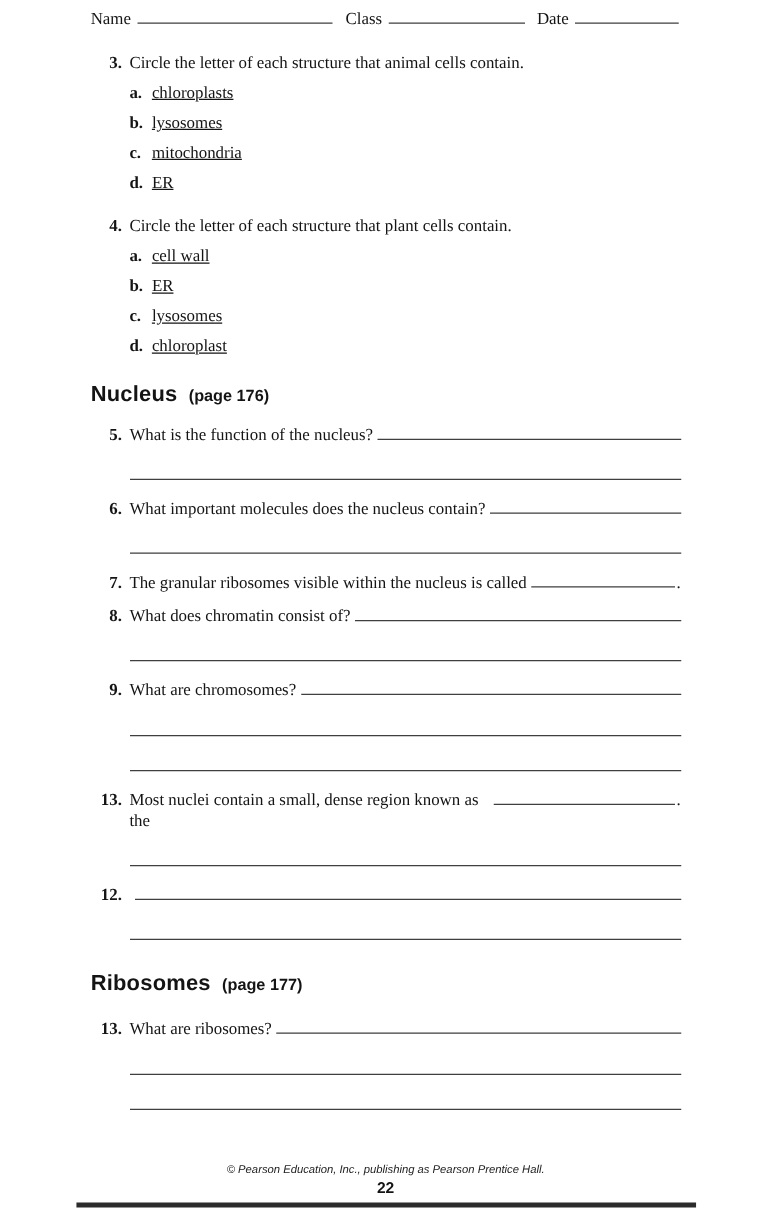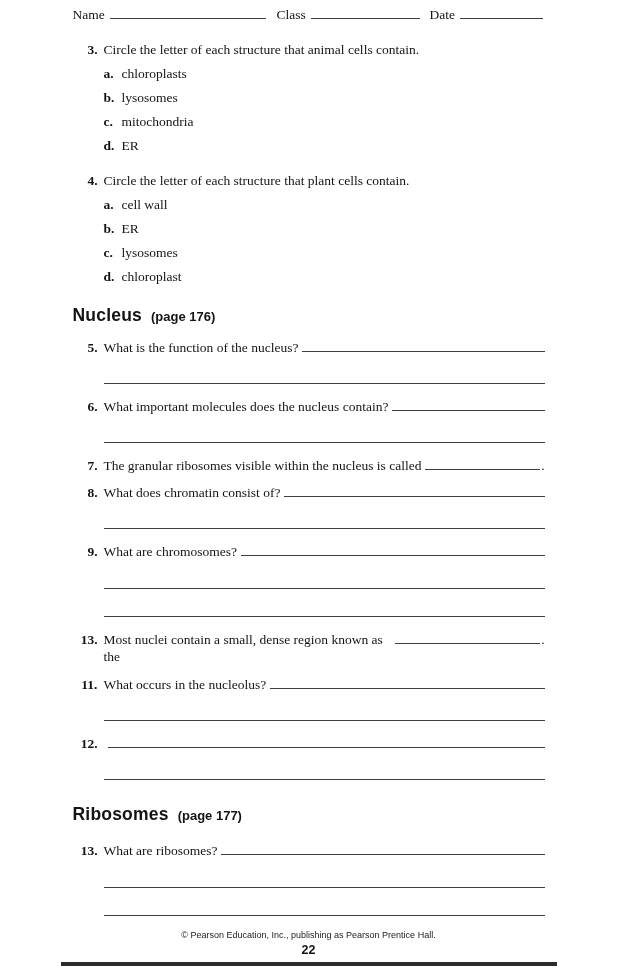--- a/index.html
+++ b/index.html
@@ -50,21 +50,21 @@
     text-align: right;
     font-weight: 700;
     margin-right: 6px;
   }
   .qtext { }
 
   .choices { margin-left: 31px; margin-top: 3px; }
   .choice { display: flex; }
   .choice span { line-height: 24px; }
   .cletter { width: 13px; min-width: 13px; font-weight: 700; }
-  .ctext { margin-left: 5px; }
+  .ctext { margin-left: 5px; text-decoration: underline; }
 
   
   .blank {
     border-bottom: 1px solid #3f3f3f;
     height: 3px;
   }
   .blank.grow { flex: 1 1 auto; margin-left: 4px; }
   .blank.fixed { flex: 0 0 auto; width: 145px; margin-left: 2px; }
   .suffix { margin-left: 1px; }
   .write-line {
@@ -89,20 +89,21 @@
   
   .footer {
     margin-top: auto;
     text-align: center;
     padding-bottom: 4px;
   }
   .copyright {
     font-family: "Liberation Sans", "DejaVu Sans", sans-serif;
     font-size: 9px;
     color: #222;
+    font-style: italic;
   }
   .pagenum {
     font-family: "Liberation Sans", "DejaVu Sans", sans-serif;
     font-size: 12.5px;
     font-weight: 700;
     margin-top: 3px;
   }
   .page-bottom-edge {
     height: 4px;
     background: #2b2b2b;
@@ -210,25 +211,20 @@
   <div class="write-line tall"></div>
   <div class="write-line tall"></div>
 
   <div class="q">
     <span class="qnum">13.</span>
     <span class="qtext">Most nuclei contain a small, dense region known as the</span>
     <span class="blank fixed"></span>
     <span class="suffix">.</span>
   </div>
 
-  <div class="q tight">
-    <span class="qnum">11.</span>
-    <span class="qtext">What occurs in the nucleolus?</span>
-    <span class="blank grow"></span>
-  </div>
   <div class="write-line"></div>
 
   <div class="q">
     <span class="qnum">12.</span>
     <span class="blank grow"></span>
   </div>
   <div class="write-line"></div>
 
   <div class="section-heading second">
     <span class="stitle">Ribosomes</span>

